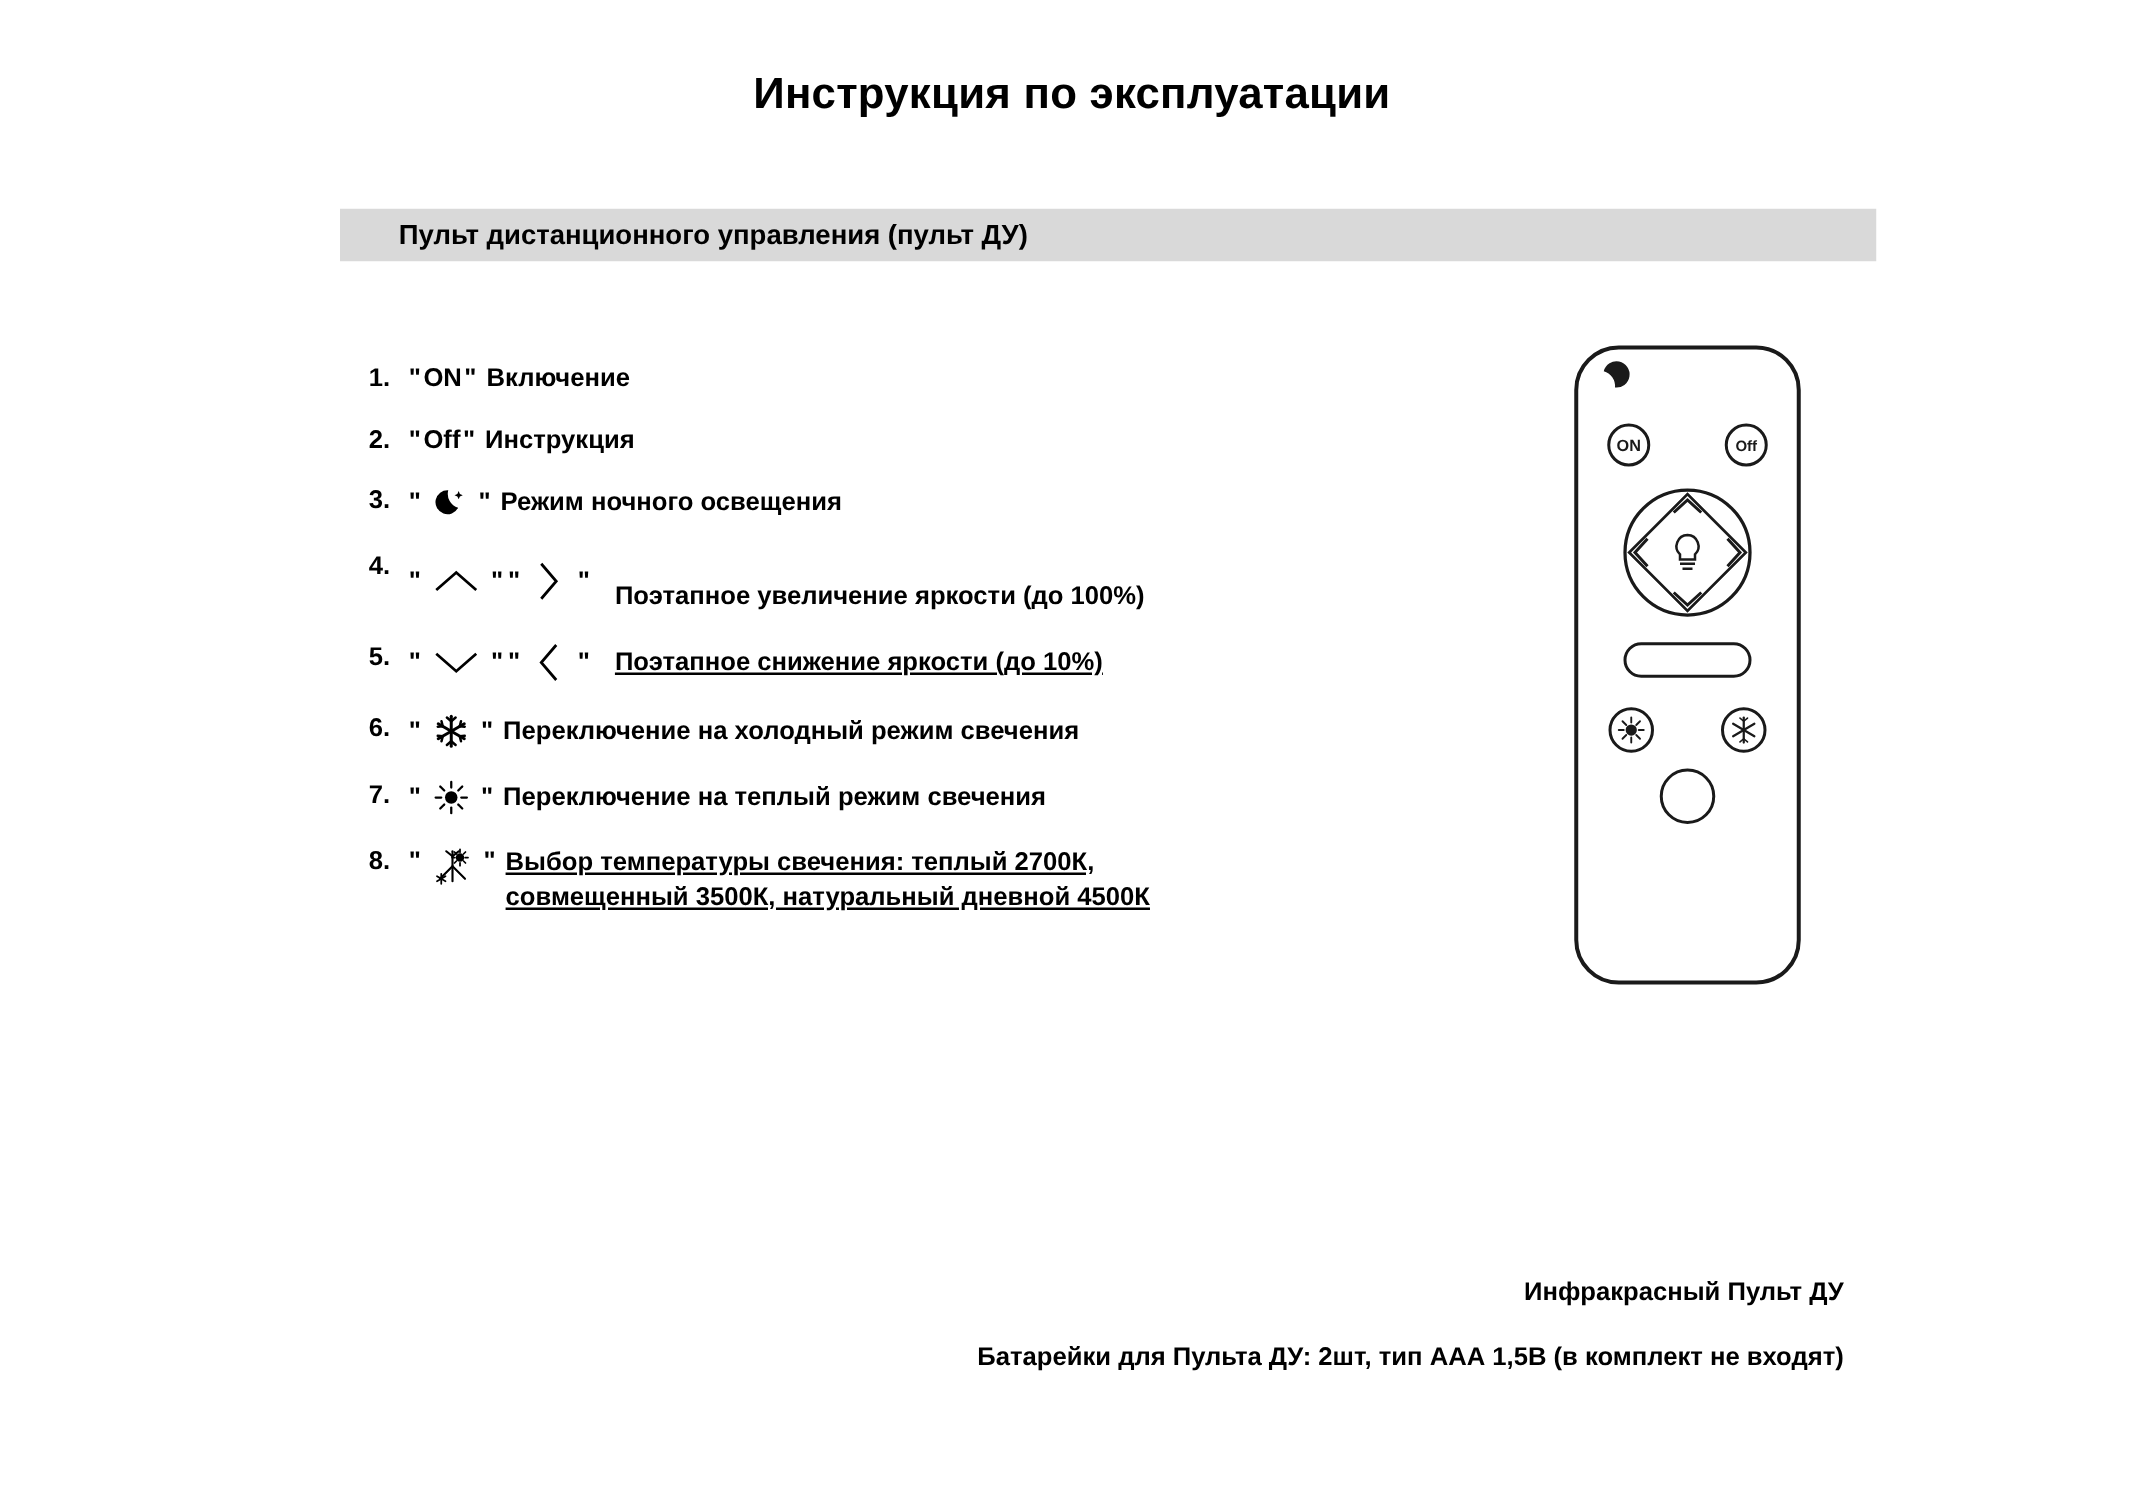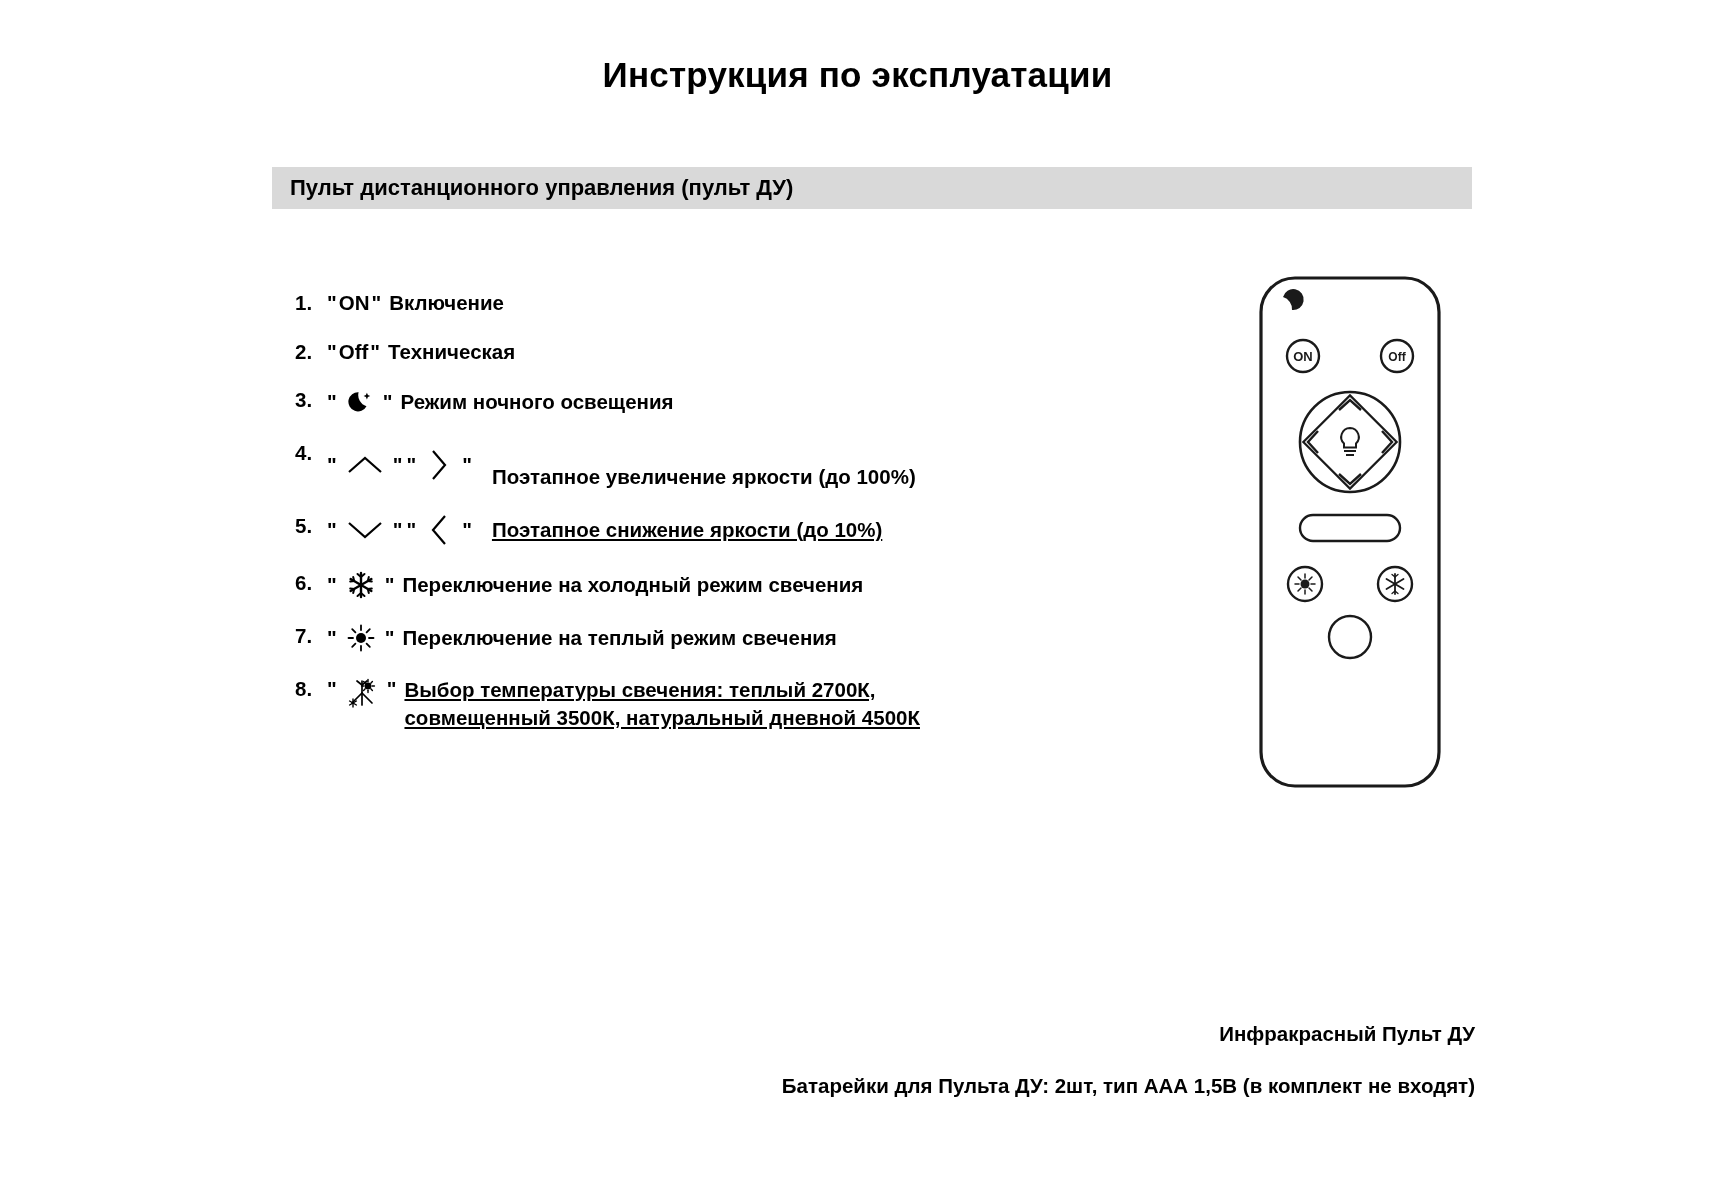--- a/index.html
+++ b/index.html
@@ -41,21 +41,21 @@
     background: #d9d9d9;
     display: flex;
     align-items: center;
   }
   .section-band .band-label {
     padding-left: 18px;
     font-size: 22px;
     font-weight: bold;
   }
 
-  #band-remote { top: 167px; }
+  #band-remote { top: 167px; padding-left: 29px; }
   #band-tech   { top: 947px; }
 
   .remote-list {
     position: absolute;
     left: 295px;
     top: 290px;
     width: 820px;
   }
   .list-row {
     display: flex;
@@ -131,21 +131,21 @@
         <span class="list-text">Включение</span>
       </span>
     </div>
 
     <div class="list-row">
       <span class="list-num">2.</span>
       <span class="list-body">
         <span class="q">"</span>
         <span>Off</span>
         <span class="q">"</span>
-        <span class="list-text">Техническая</span>
+        <span class="list-text">Инструкция</span>
       </span>
     </div>
 
     <div class="list-row">
       <span class="list-num">3.</span>
       <span class="list-body">
         <span class="q">"</span>
         <span class="gl" style="width:30px;height:30px;margin:0 6px;">
           <svg width="26" height="26" viewBox="0 0 26 26">
             <path d="M19.5 17.2 A9.6 9.6 0 1 1 11.6 3.2 A11.6 11.6 0 0 0 19.5 17.2 Z" fill="#000"></path>

